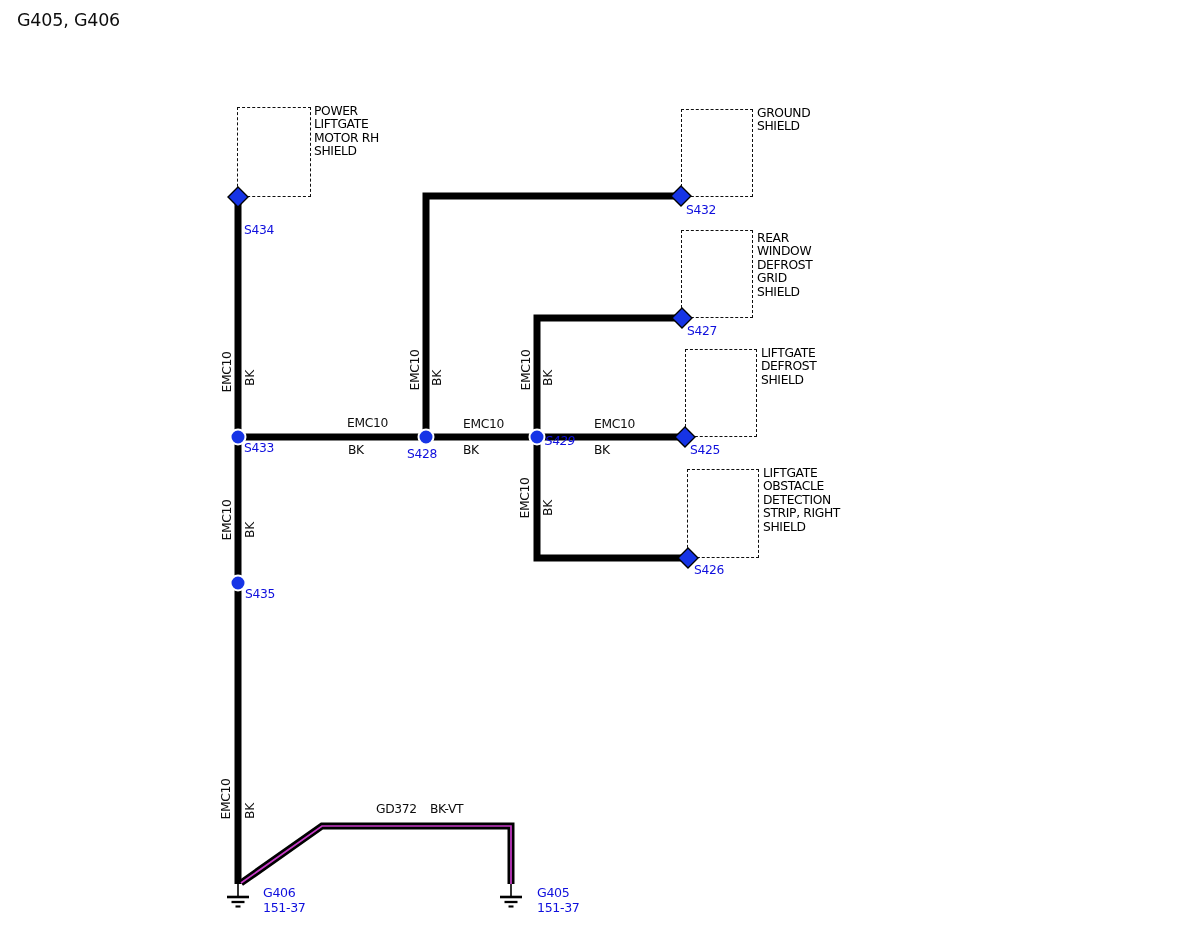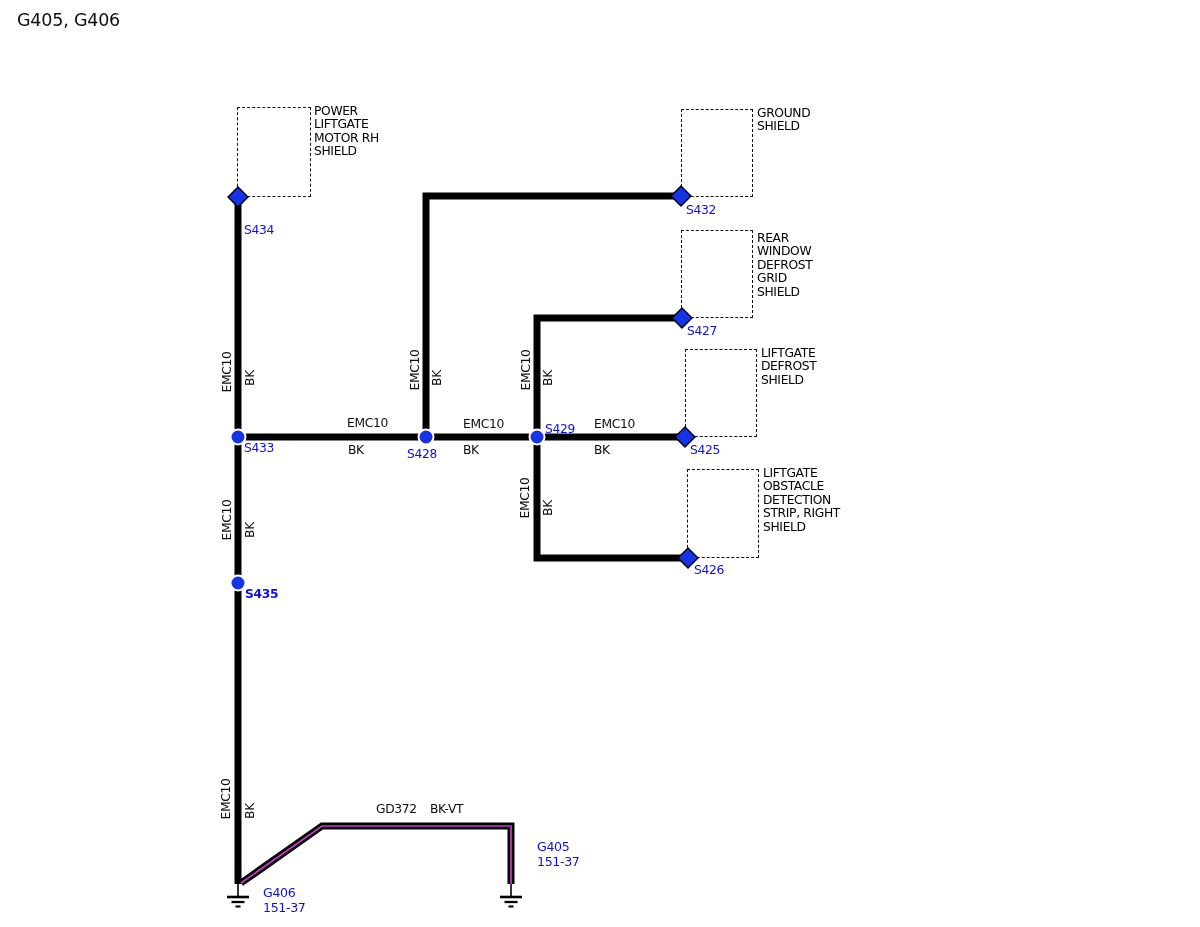--- a/index.html
+++ b/index.html
@@ -117,22 +117,22 @@
     <div>SHIELD</div>
   </div>
 
   <span class="lbl blue" style="left:244px;top:201px;margin-top:22px;">S434</span>
   <span class="lbl blue" style="left:686px;top:203px;">S432</span>
   <span class="lbl blue" style="left:687px;top:324px;">S427</span>
   <span class="lbl blue" style="left:690px;top:443px;">S425</span>
   <span class="lbl blue" style="left:694px;top:563px;">S426</span>
   <span class="lbl blue" style="left:244px;top:441px;">S433</span>
   <span class="lbl blue" style="left:407px;top:447px;">S428</span>
-  <span class="lbl blue" style="left:545px;top:422px;">S429</span>
-  <span class="lbl blue" style="left:245px;top:587px;font-weight:bold;">S435</span>
+  <span class="lbl blue" style="left:545px;top:434px;font-style:italic;">S429</span>
+  <span class="lbl blue" style="left:245px;top:587px;">S435</span>
 
   <span class="lbl" style="left:347px;top:416px;">EMC10</span>
   <span class="lbl" style="left:348px;top:443px;">BK</span>
   <span class="lbl" style="left:463px;top:417px;">EMC10</span>
   <span class="lbl" style="left:463px;top:443px;">BK</span>
   <span class="lbl" style="left:594px;top:417px;">EMC10</span>
   <span class="lbl" style="left:594px;top:443px;">BK</span>
 
   <span class="lbl" style="left:376px;top:802px;">GD372</span>
   <span class="lbl" style="left:430px;top:802px;">BK-VT</span>
@@ -147,18 +147,18 @@
   <span class="vlabel" style="left:437px;top:378px;">BK</span>
   <span class="vlabel" style="left:526px;top:370px;">EMC10</span>
   <span class="vlabel" style="left:548px;top:378px;">BK</span>
   <span class="vlabel" style="left:525px;top:498px;">EMC10</span>
   <span class="vlabel" style="left:548px;top:508px;">BK</span>
 
   <div class="ground-label" style="left:263px;top:886px;">
     <div>G406</div>
     <div>151-37</div>
   </div>
-  <div class="ground-label" style="left:537px;top:840px;">
+  <div class="ground-label" style="left:537px;top:886px;">
     <div>G405</div>
     <div>151-37</div>
   </div>
 
 </div>
 
 </body></html>

